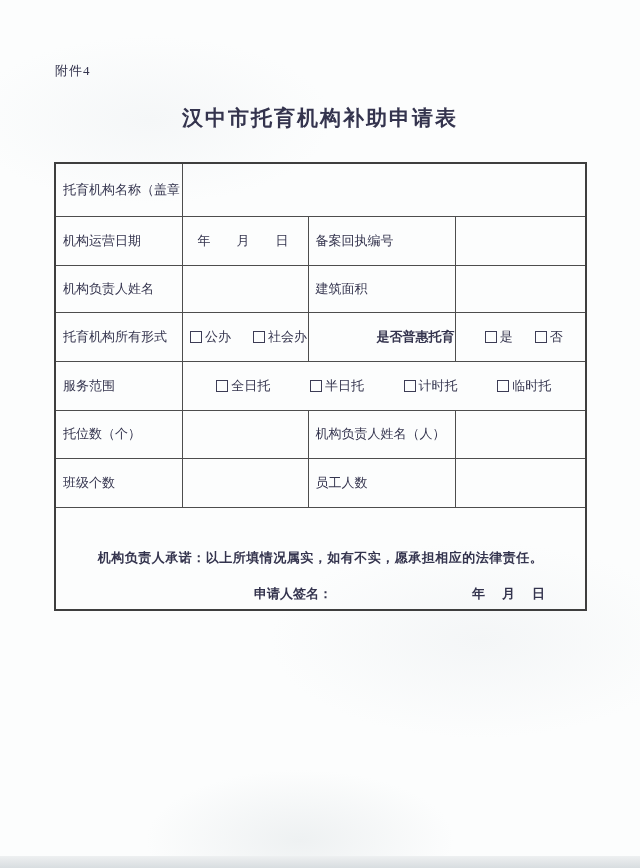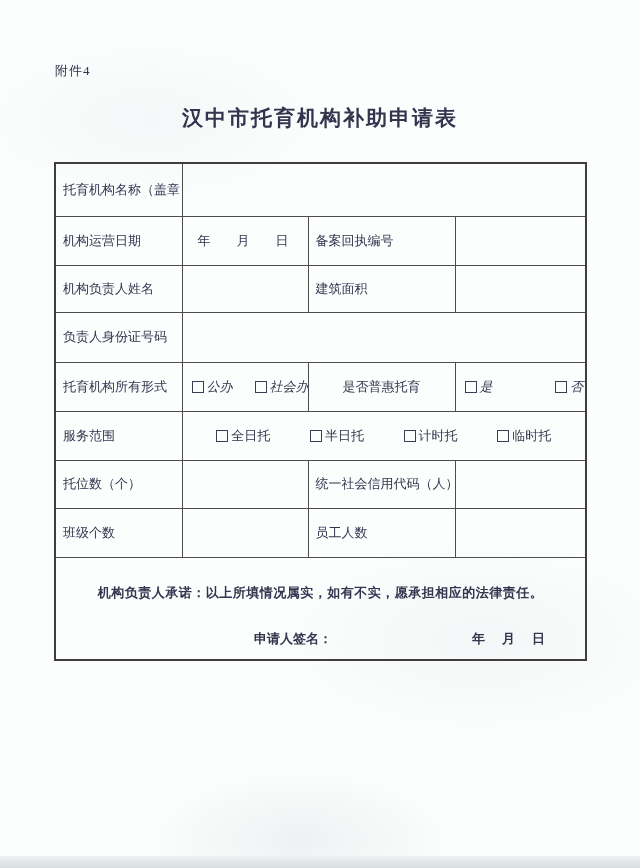--- a/index.html
+++ b/index.html
@@ -41,40 +41,40 @@
   td{
     border:1px solid #4d4d4d;
     font-size:13px;color:#34344e;
     vertical-align:middle;
     padding:0 2px 0 7px;
     overflow:hidden;white-space:nowrap;
   }
   tr.r1{height:53px}tr.r2{height:50px}tr.r3{height:49px}tr.r4{height:48px}
   tr.r5{height:47px}tr.r6{height:50px}tr.r7{height:49px}tr.r8{height:49px}
   tr.r9{height:48px}tr.r10{height:49px}tr.r11{height:49px}tr.r12{height:103px}
-  td.center{text-align:center;padding:0;}
+  td.center{text-align:right;padding:0;font-weight:bold;}
   td.date-cell{text-align:center;padding:0 4px 0 0;}
   .opts{display:flex;align-items:center;}
-  .opts.pair{justify-content:space-between;gap:22px;padding-left:2px;font-style:italic;}
+  .opts.pair{justify-content:center;gap:22px;padding-left:2px;}
   .opts.spread{justify-content:space-around;padding:0 14px;}
   .opt{display:inline-flex;align-items:center;white-space:nowrap;}
   .cb{
     display:inline-block;width:10px;height:10px;
     border:1px solid #3c3c55;margin-right:3px;flex:0 0 auto;
     background:transparent;
   }
   td.footer-cell{
     padding:0;white-space:normal;vertical-align:top;
   }
   .promise{
-    margin-top:26px;text-align:center;
+    margin-top:41px;text-align:center;
     font-size:13px;font-weight:bold;letter-spacing:0.5px;
   }
   .sig-line{
-    display:flex;align-items:center;margin-top:28px;
+    display:flex;align-items:center;margin-top:18px;
     font-size:13px;font-weight:bold;gap:20px;
   }
   .sig-label{margin-left:198px;}
   .sig-date{margin-left:auto;margin-right:38px;letter-spacing:2px;}
 </style>
 </head>
 <body>
 
 <div class="photo">
 
@@ -104,24 +104,20 @@
     </tr>
 
 
     <tr class="r5">
       <td>机构负责人姓名</td>
       <td></td>
       <td>建筑面积</td>
       <td></td>
     </tr>
 
-    <tr class="r6">
-      <td>负责人身份证号码</td>
-      <td colspan="3"></td>
-    </tr>
 
     <tr class="r7">
       <td>托育机构所有形式</td>
       <td>
         <span class="opts pair">
           <span class="opt">
             <span class="cb"></span>
                 <span>公办</span>
           </span>
           <span class="opt">
@@ -165,21 +161,21 @@
             <span class="cb"></span>
                 <span>临时托</span>
           </span>
         </span>
       </td>
     </tr>
 
     <tr class="r9">
       <td>托位数（个）</td>
       <td></td>
-      <td>统一社会信用代码（人）</td>
+      <td>机构负责人姓名（人）</td>
       <td></td>
     </tr>
 
 
     <tr class="r11">
       <td>班级个数</td>
       <td></td>
       <td>员工人数</td>
       <td></td>
     </tr>

